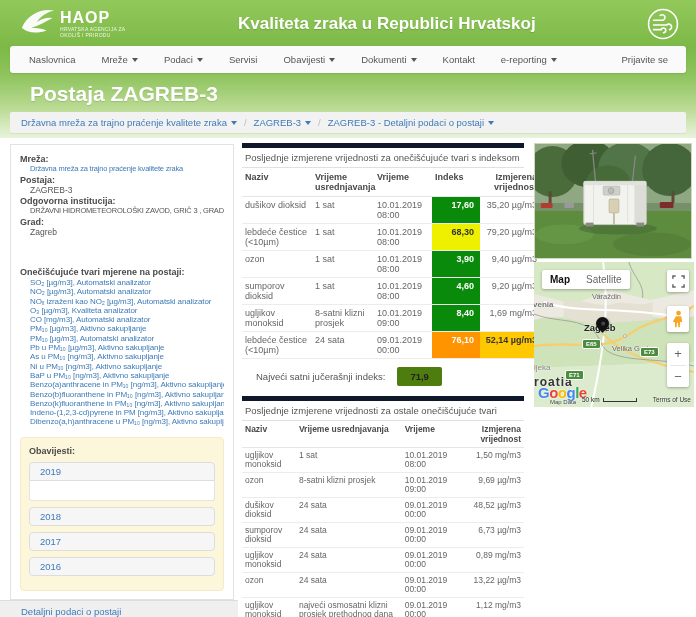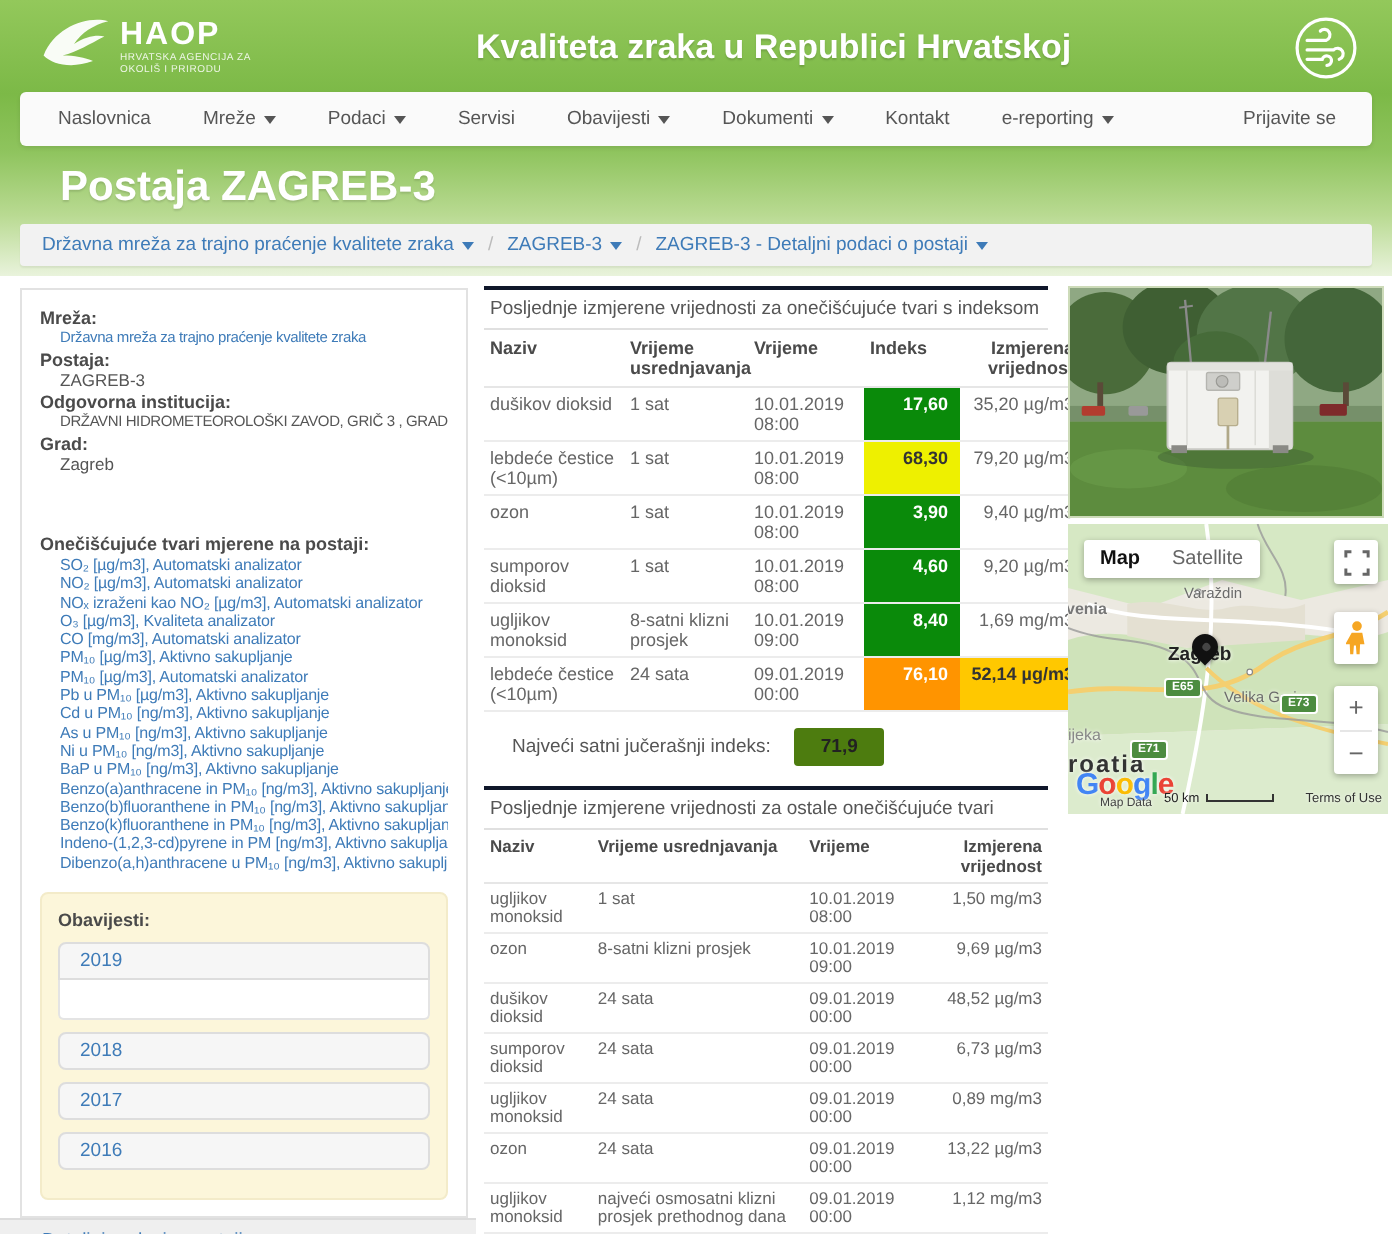--- a/index.html
+++ b/index.html
@@ -52,21 +52,21 @@
   padding-left:10px;font-size:9.5px;color:#3e7bb8;margin-bottom:6px;cursor:pointer}
 .year-btn.expanded{border-bottom-left-radius:0;border-bottom-right-radius:0;margin-bottom:0}
 .year-panel{height:20px;background:#fff;border:1px solid #e4e4e4;border-top:none;margin-bottom:6px;
   border-bottom-left-radius:3px;border-bottom-right-radius:3px}
 .leftfoot{margin-top:auto;background:#efefef;border-top:1px solid #dcdcdc;
   padding:5px 0 7px 21px;font-size:9.5px;line-height:12px}
 .leftfoot .flink{color:#3e7bb8;cursor:pointer}
 
 
 .middle{width:294px;padding:5px 8px 0 4px}
-.tbl-title{border-top:2px solid #0f172a;border-bottom:1px solid #e0e0e0;padding:4px 3px;
+.tbl-title{border-top:5px solid #0f172a;border-bottom:1px solid #e0e0e0;padding:4px 3px;
   font-size:9.5px;color:#555}
 table{width:100%;border-collapse:collapse;table-layout:fixed}
 .t1{font-size:9px}
 .t1 th{font-size:9px}
 th{text-align:left;font-weight:bold;color:#4a4a4a;padding:4px 3px;line-height:10px;
   border-bottom:1px solid #e6e6e6;vertical-align:top}
 td{padding:3px 3px;line-height:10px;color:#666;border-bottom:1px solid #ececec;vertical-align:top}
 .t1 .c-naziv{width:70px}.t1 .c-usred{width:62px}.t1 .c-vrijeme{width:58px}
 .t1 .c-indeks{width:48px}.t1 .c-vrij{width:60px;text-align:right}
 .t1 td.cell-indeks{text-align:right;padding-right:6px;font-weight:bold}
@@ -192,21 +192,20 @@
       <div class="poll-label">Onečišćujuće tvari mjerene na postaji:</div>
       <div class="poll-list">
           <div class="poll-item">SO₂ [µg/m3], Automatski analizator</div>
           <div class="poll-item">NO₂ [µg/m3], Automatski analizator</div>
           <div class="poll-item">NOₓ izraženi kao NO₂ [µg/m3], Automatski analizator</div>
           <div class="poll-item">O₃ [µg/m3], Kvaliteta analizator</div>
           <div class="poll-item">CO [mg/m3], Automatski analizator</div>
           <div class="poll-item">PM₁₀ [µg/m3], Aktivno sakupljanje</div>
           <div class="poll-item">PM₁₀ [µg/m3], Automatski analizator</div>
           <div class="poll-item">Pb u PM₁₀ [µg/m3], Aktivno sakupljanje</div>
-          <div class="poll-item">Cd u PM₁₀ [ng/m3], Aktivno sakupljanje</div>
           <div class="poll-item">As u PM₁₀ [ng/m3], Aktivno sakupljanje</div>
           <div class="poll-item">Ni u PM₁₀ [ng/m3], Aktivno sakupljanje</div>
           <div class="poll-item">BaP u PM₁₀ [ng/m3], Aktivno sakupljanje</div>
           <div class="poll-item">Benzo(a)anthracene in PM₁₀ [ng/m3], Aktivno sakupljanje</div>
           <div class="poll-item">Benzo(b)fluoranthene in PM₁₀ [ng/m3], Aktivno sakupljanje</div>
           <div class="poll-item">Benzo(k)fluoranthene in PM₁₀ [ng/m3], Aktivno sakupljanje</div>
           <div class="poll-item">Indeno-(1,2,3-cd)pyrene in PM [ng/m3], Aktivno sakupljanje</div>
           <div class="poll-item">Dibenzo(a,h)anthracene u PM₁₀ [ng/m3], Aktivno sakupljanje</div>
         </div>
       <div class="notices">

